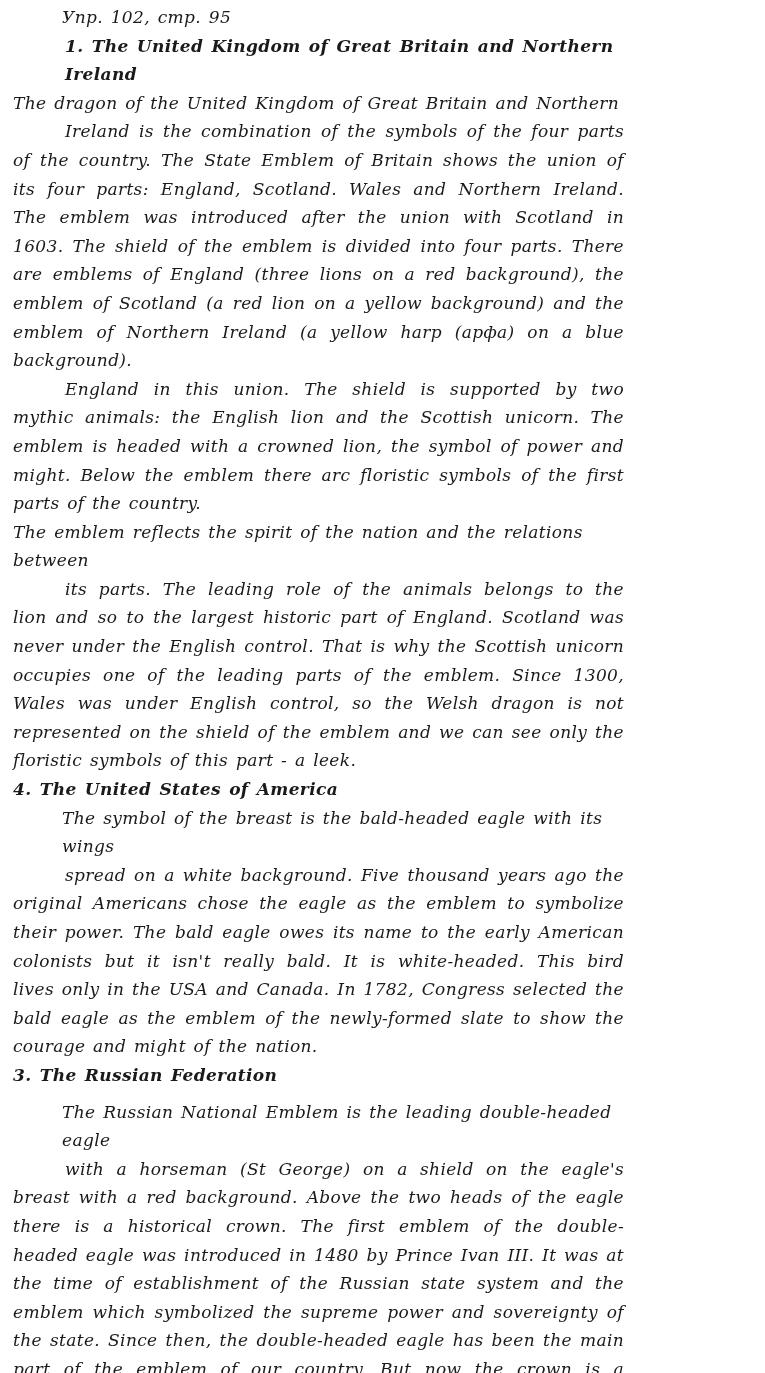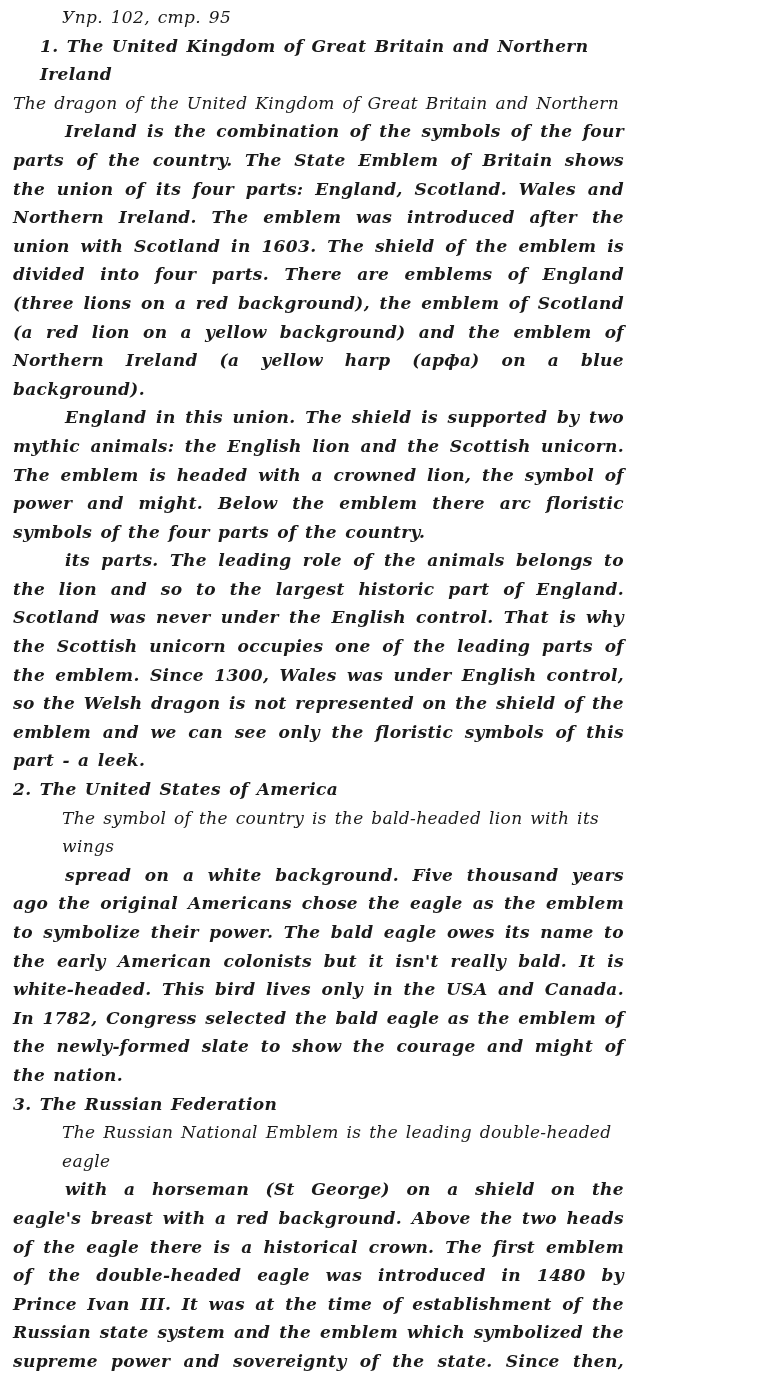--- a/index.html
+++ b/index.html
@@ -28,53 +28,54 @@
   }
   .block { margin: 0; }
   .ind {            
     margin-left: 49px;
   }
   .h {              
     font-weight: bold;
   }
   .h-ind {          
     font-weight: bold;
-    margin-left: 27px;
+    margin-left: 52px;
     font-style: italic;
   }
   .para {           
     text-align: justify;
     text-indent: 52px;
-    font-weight: bold;
   }
   .gap-after {      
+    margin-bottom: 8px;
   }
 </style>
 </head>
 <body>
 
 <div class="page">
 
   <div class="block ind">Упр. 102, стр. 95</div>
 
   <div class="block h-ind">1. The United Kingdom of Great Britain and Northern Ireland</div>
 
   <div class="block">The dragon of the United Kingdom of Great Britain and Northern</div>
 
   <div class="block para">Ireland is the combination of the symbols of the four parts of the country. The State Emblem of Britain shows the union of its four parts: England, Scotland. Wales and Northern Ireland. The emblem was introduced after the union with Scotland in 1603. The shield of the emblem is divided into four parts. There are emblems of England (three lions on a red background), the emblem of Scotland (a red lion on a yellow background) and the emblem of Northern Ireland (a yellow harp (арфа) on a blue background).</div>
 
 
-  <div class="block para">England in this union. The shield is supported by two mythic animals: the English lion and the Scottish unicorn. The emblem is headed with a crowned lion, the symbol of power and might. Below the emblem there arc floristic symbols of the four parts of the country.</div>
+  <div class="block para">England in this union. The shield is supported by two mythic animals: the English lion and the Scottish unicorn. The emblem is headed with a crowned lion, the symbol of power and might. Below the emblem there arc floristic symbols of the first parts of the country.</div>
 
+  <div class="block">The emblem reflects the spirit of the nation and the relations between</div>
 
   <div class="block para">its parts. The leading role of the animals belongs to the lion and so to the largest historic part of England. Scotland was never under the English control. That is why the Scottish unicorn occupies one of the leading parts of the emblem. Since 1300, Wales was under English control, so the Welsh dragon is not represented on the shield of the emblem and we can see only the floristic symbols of this part - a leek.</div>
 
-  <div class="block h">2. The United States of America</div>
+  <div class="block h">4. The United States of America</div>
 
-  <div class="block ind">The symbol of the country is the bald-headed lion with its wings</div>
+  <div class="block ind">The symbol of the breast is the bald-headed eagle with its wings</div>
 
   <div class="block para">spread on a white background. Five thousand years ago the original Americans chose the eagle as the emblem to symbolize their power. The bald eagle owes its name to the early American colonists but it isn't really bald. It is white-headed. This bird lives only in the USA and Canada. In 1782, Congress selected the bald eagle as the emblem of the newly-formed slate to show the courage and might of the nation.</div>
 
   <div class="block h gap-after">3. The Russian Federation</div>
 
   <div class="block ind">The Russian National Emblem is the leading double-headed eagle</div>
 
   <div class="block para">with a horseman (St George) on a shield on the eagle's breast with a red background. Above the two heads of the eagle there is a historical crown. The first emblem of the double-headed eagle was introduced in 1480 by Prince Ivan III. It was at the time of establishment of the Russian state system and the emblem which symbolized the supreme power and sovereignty of the state. Since then, the double-headed eagle has been the main part of the emblem of our country. But now the crown is a symbol of the sovereignty both of the Russian Federation (as a whole) and of its parts (subjects of the Federation). The state emblem shows our patron saint, St George, who helped our country at times of war. The state emblem appeared in Russia in 1480. It is the oldest state emblem in history and contributes to our country's traditions.</div>
 
 </div>

